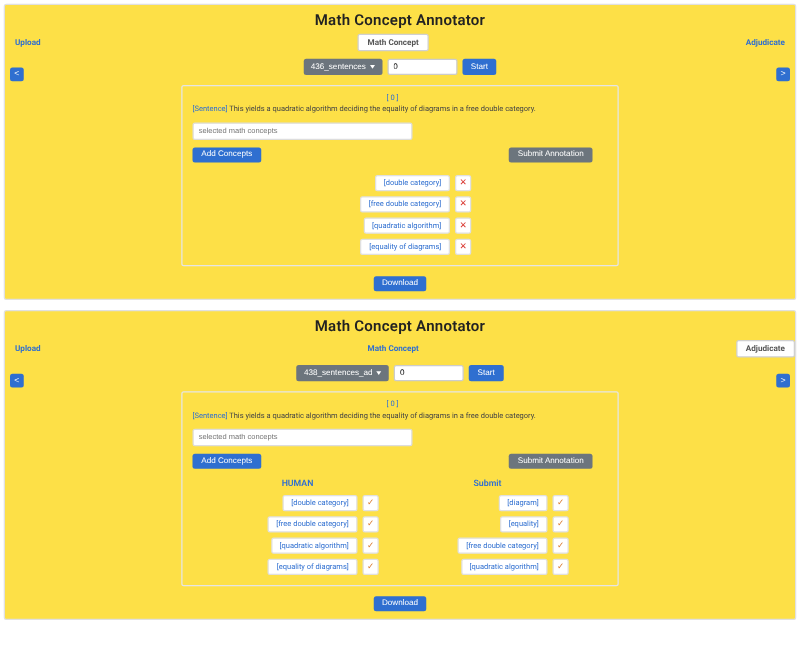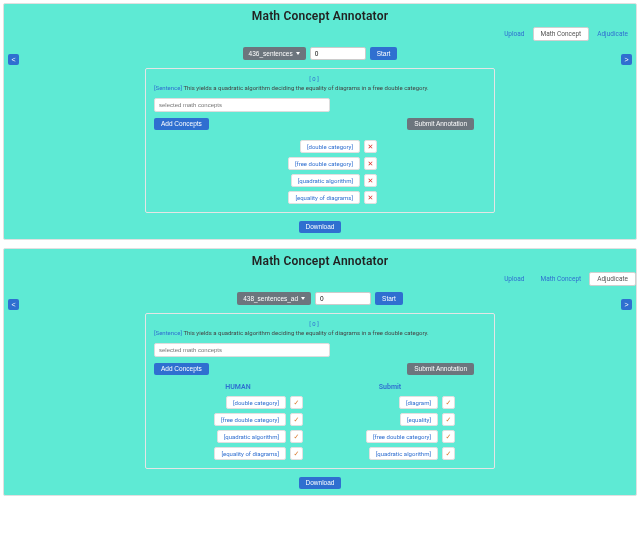--- a/index.html
+++ b/index.html
@@ -1,19 +1,19 @@
 <!DOCTYPE html>
 <html><head>
 <meta charset="utf-8">
 <style>
   * { box-sizing: border-box; margin: 0; padding: 0; }
   body { font-family: -apple-system, BlinkMacSystemFont, "Segoe UI", Roboto, Arial, sans-serif; background: #fff; font-size: 6.5px; color: #333; }
-  .panel { border: 1px solid #e0e0e0; border-radius: 2px; margin: 3px 3px 8px 3px; padding-bottom: 6px; position: relative; background: #5eead4; }
+  .panel { border: 1px solid #e0e0e0; border-radius: 2px; margin: 3px 3px 8px 3px; padding-bottom: 6px; position: relative; background: #fde047; }
   h1.title { text-align: center; font-size: 12px; font-weight: 600; color: #222; margin: 5px 0 4px 0; letter-spacing: 0.2px; }
-  .tabs { display: flex; justify-content: flex-end; gap: 0; margin-bottom: 6px; }
+  .tabs { display: flex; justify-content: space-between; gap: 0; margin-bottom: 6px; font-weight: bold; }
   .tab { padding: 2px 7px; border: 1px solid transparent; color: #2f6fd0; cursor: pointer; border-radius: 2px; }
   .tab.active { color: #555; border-color: #d0d0d0; background: #fff; }
   .controls { display: flex; justify-content: center; gap: 4px; margin-bottom: 6px; }
   .btn { background: #2f6fd0; color: #fff; border: none; padding: 2.5px 7px; border-radius: 2px; cursor: pointer; font-size: 6.5px; }
   .btn.gray { background: #6c757d; }
   .dropdown { background: #6c757d; color: #fff; border: none; padding: 2.5px 6px; border-radius: 2px; cursor: pointer; font-size: 6.5px; display: flex; align-items: center; gap: 3px; }
   .dropdown::after { content: ""; border-left: 2px solid transparent; border-right: 2px solid transparent; border-top: 3px solid #fff; }
   .num-input { width: 56px; padding: 2px 4px; border: 1px solid #ccc; border-radius: 2px; font-size: 6.5px; }
   .nav-arrow { position: absolute; top: 50px; width: 11px; height: 11px; background: #2f6fd0; color: #fff; border: none; border-radius: 2px; display: flex; align-items: center; justify-content: center; font-size: 7px; cursor: pointer; }
   .nav-arrow.left { left: 4px; } .nav-arrow.right { right: 4px; }

